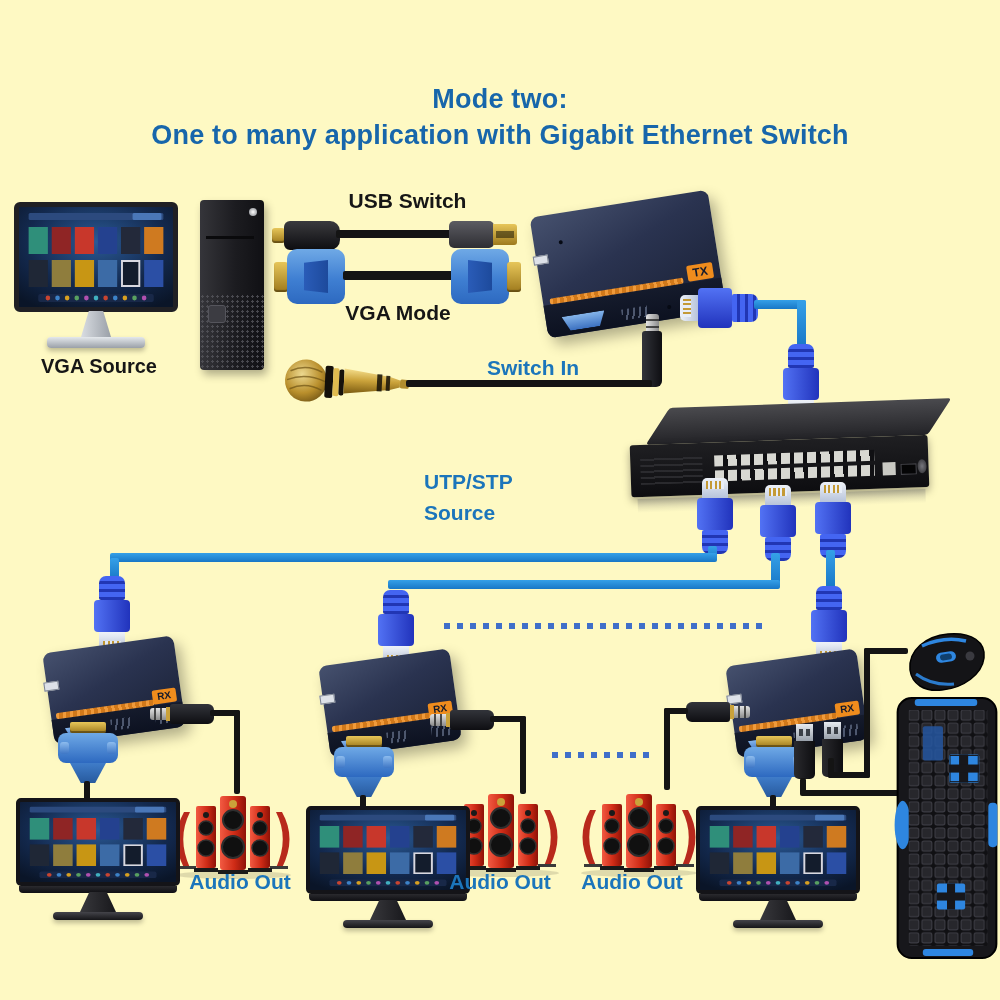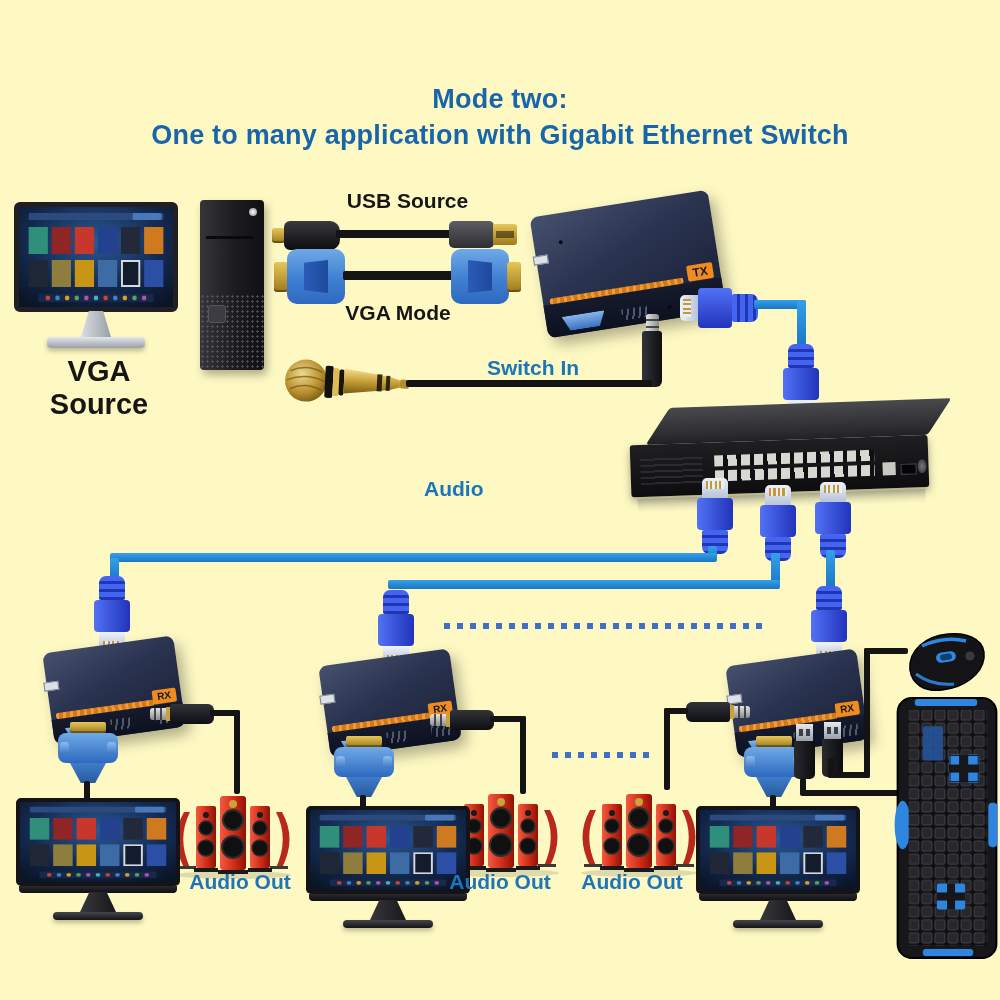--- a/index.html
+++ b/index.html
@@ -300,30 +300,30 @@
 
   <div class="mon big" style="left:14px; top:202px; width:164px;">
     <div class="scr" style="width:154px; height:100px;">
       <svg width="154" height="100" preserveAspectRatio="none">
           <use href="#posters"></use>
         </svg>
     </div>
     <div class="neck"></div>
     <div class="mbase"></div>
   </div>
-  <div class="lbl black" style="left:24px; top:355px; width:150px; font-size:29px;">VGA Source</div>
+  <div class="lbl black" style="left:24px; top:355px; width:150px; font-size:20px;">VGA Source</div>
 
   <div class="pc" style="left:200px; top:200px; width:64px; height:170px;">
     <div class="pwr"></div>
     <div class="slot"></div>
     <div class="perf"></div>
     <div class="dell"></div>
   </div>
 
-  <div class="lbl black" style="left:345px; top:189px; width:125px; font-size:21px;">USB Source</div>
+  <div class="lbl black" style="left:345px; top:189px; width:125px; font-size:21px;">USB Switch</div>
   <div class="goldtip" style="left:272px; top:228px; width:13px; height:15px;"></div>
   <div class="usbconnL" style="left:284px; top:221px; width:56px; height:29px;"></div>
   <div class="cableK" style="left:336px; top:230px; width:116px; height:8px;"></div>
   <div class="usbconnR" style="left:449px; top:221px; width:45px; height:27px;"></div>
   <div class="usbgoldA" style="left:493px; top:224px; width:24px; height:21px;"></div>
 
   <div class="goldtip" style="left:274px; top:262px; width:14px; height:30px;"></div>
   <div class="vgabody" style="left:287px; top:249px;"></div>
   <div class="cableK" style="left:343px; top:271px; width:110px; height:9px;"></div>
   <div class="vgabody r" style="left:451px; top:249px;"></div>
@@ -382,21 +382,22 @@
       <div class="ports" style="top:13px;"></div>
       <div class="ports" style="top:28px;"></div>
       <div class="uplink"></div>
       <div class="sfp"></div>
       <div class="db9"></div>
     </div>
     <div class="refl"></div>
   </div>
 
   <div class="lbl blue" style="left:424px; top:470px; width:180px; font-size:21px; text-align:left;">
-    <div style="margin-top:7px;">Audio</div>
+    <div>UTP/STP</div>
+    <div style="margin-top:7px;">Source</div>
   </div>
 
   <div class="rj45v up" style="left:697px; top:478px;">
     <div class="tip"></div>
     <div class="bodyp"></div>
     <div class="boot"></div>
   </div>
   <div class="rj45v up" style="left:760px; top:485px;">
     <div class="tip"></div>
     <div class="bodyp"></div>

